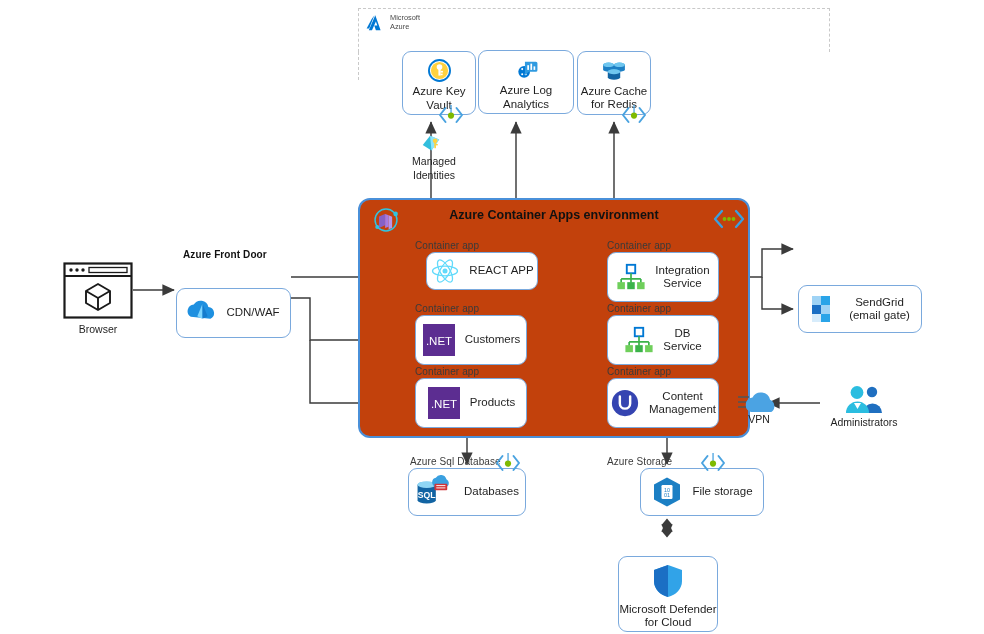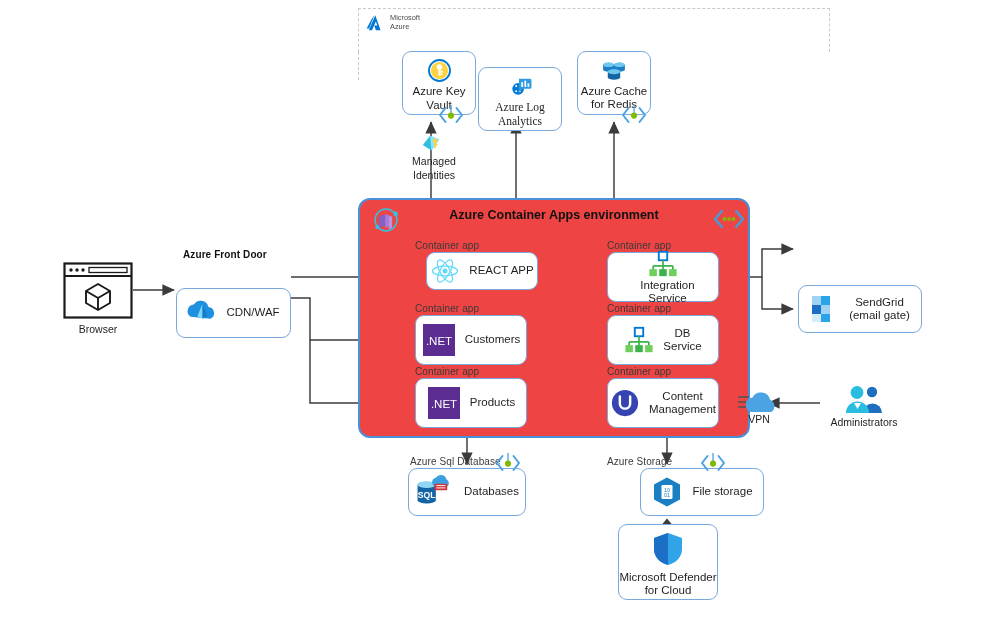--- a/index.html
+++ b/index.html
@@ -73,21 +73,21 @@
     display:flex;align-items:center;gap:4px;
   }
   #azure-brand .txt{
     font-size:7.4px;line-height:8.6px;color:#4a4a4a;white-space:pre-line;
   }
 
   
   #aca-env{
     position:absolute;
     left:358px;top:198px;width:392px;height:240px;
-    background:#ef4444;
+    background:#c2410c;
     border:2px solid #4a90d9;
     border-radius:12px;
     box-sizing:border-box;
   }
   #aca-title{
     position:absolute;left:0;top:8px;width:100%;
     text-align:center;font-size:12.5px;font-weight:bold;color:#111;
   }
   .icon{flex:0 0 auto;display:block;}
 </style>
@@ -167,21 +167,21 @@
   </div>
   <div style="position:absolute;left:438px;top:104px;">
     <svg width="26" height="22" viewBox="0 0 26 22">
       <path d="M7.5 4 L2 11 L7.5 18" fill="none" stroke="#4aa3e0" stroke-width="2" stroke-linecap="round" stroke-linejoin="round"></path>
       <path d="M18.5 4 L24 11 L18.5 18" fill="none" stroke="#4aa3e0" stroke-width="2" stroke-linecap="round" stroke-linejoin="round"></path>
       <rect x="12.4" y="1" width="1.3" height="9" fill="#4aa3e0"></rect>
       <circle cx="13" cy="11.6" r="3.1" fill="#7fba00"></circle>
     </svg>
   </div>
 
-  <div class="node vert" style="left:478px;top:67px;width:84px;height:64px;font-family:Liberation Serif, serif;">
+  <div class="node vert" style="left:478px;top:50px;width:96px;height:64px;">
     <svg class="icon" width="25" height="25" viewBox="0 0 32 32" style="margin-top:4px">
       <circle cx="13" cy="19" r="7.5" fill="#0078d4"></circle>
       <circle cx="10.5" cy="15.5" r="1.3" fill="#ffffff"></circle>
       <circle cx="15" cy="22" r="1.3" fill="#ffffff"></circle>
       <circle cx="10.5" cy="22" r="1.3" fill="#ffffff"></circle>
       <path d="M14 6 h14 a2 2 0 0 1 2 2 v9 a2 2 0 0 1 -2 2 h-9 l-5 4 z" fill="#2f9ae0"></path>
       <rect x="17" y="10.5" width="2.2" height="6" fill="#ffffff"></rect>
       <rect x="21" y="8.5" width="2.2" height="8" fill="#ffffff"></rect>
       <rect x="25" y="12" width="2.2" height="4.5" fill="#ffffff"></rect>
     </svg>
@@ -282,21 +282,21 @@
   </div>
 
   <div class="node" style="left:415px;top:378px;width:112px;height:50px;">
     <svg class="icon" width="34" height="34" viewBox="0 0 34 34">
       <rect x="1" y="1" width="32" height="32" fill="#5c2d91"></rect>
       <text x="17" y="22" font-family="'Liberation Sans',sans-serif" font-size="11.5" fill="#ffffff" text-anchor="middle">.NET</text>
     </svg>
     <div class="nlabel left">Products</div>
   </div>
 
-  <div class="node" style="left:607px;top:252px;width:112px;height:50px;flex-direction:column;">
+  <div class="node" style="left:607px;top:252px;width:112px;height:50px;">
     <svg class="icon" width="30" height="30" viewBox="0 0 32 32">
       <rect x="11.5" y="3" width="9" height="9" fill="#ffffff" stroke="#0078d4" stroke-width="2"></rect>
       <path d="M16 12 v6 M5.5 18 h21 M5.5 18 v4 M16 18 v4 M26.5 18 v4" stroke="#3cb34a" stroke-width="1.8" fill="none"></path>
       <rect x="1.5" y="21.5" width="8" height="7.5" fill="#6fcf5b"></rect>
       <rect x="12" y="21.5" width="8" height="7.5" fill="#3cb34a"></rect>
       <rect x="22.5" y="21.5" width="8" height="7.5" fill="#6fcf5b"></rect>
     </svg>
     <div class="nlabel left">Integration
 Service</div>
   </div>
@@ -426,21 +426,21 @@
   </div>
   <div style="position:absolute;left:700px;top:452px;">
     <svg width="26" height="22" viewBox="0 0 26 22">
       <path d="M7.5 4 L2 11 L7.5 18" fill="none" stroke="#4aa3e0" stroke-width="2" stroke-linecap="round" stroke-linejoin="round"></path>
       <path d="M18.5 4 L24 11 L18.5 18" fill="none" stroke="#4aa3e0" stroke-width="2" stroke-linecap="round" stroke-linejoin="round"></path>
       <rect x="12.4" y="1" width="1.3" height="9" fill="#4aa3e0"></rect>
       <circle cx="13" cy="11.6" r="3.1" fill="#7fba00"></circle>
     </svg>
   </div>
 
-  <div class="node vert" style="left:618px;top:524px;width:100px;height:76px;">
+  <div class="node vert" style="left:618px;top:556px;width:100px;height:76px;">
     <svg class="icon" width="34" height="36" viewBox="0 0 34 36" style="margin-top:4px">
       <path d="M17 2 L31 7 v11 c0 8 -6 14 -14 16 C9 32 3 26 3 18 V7 z" fill="#31a3e8"></path>
       <path d="M17 2 v32 C9 32 3 26 3 18 V7 z" fill="#1b6fc4"></path>
     </svg>
     <div class="nlabel" style="margin-top:4px">Microsoft Defender
 for Cloud</div>
   </div>
 
 </div>
 

